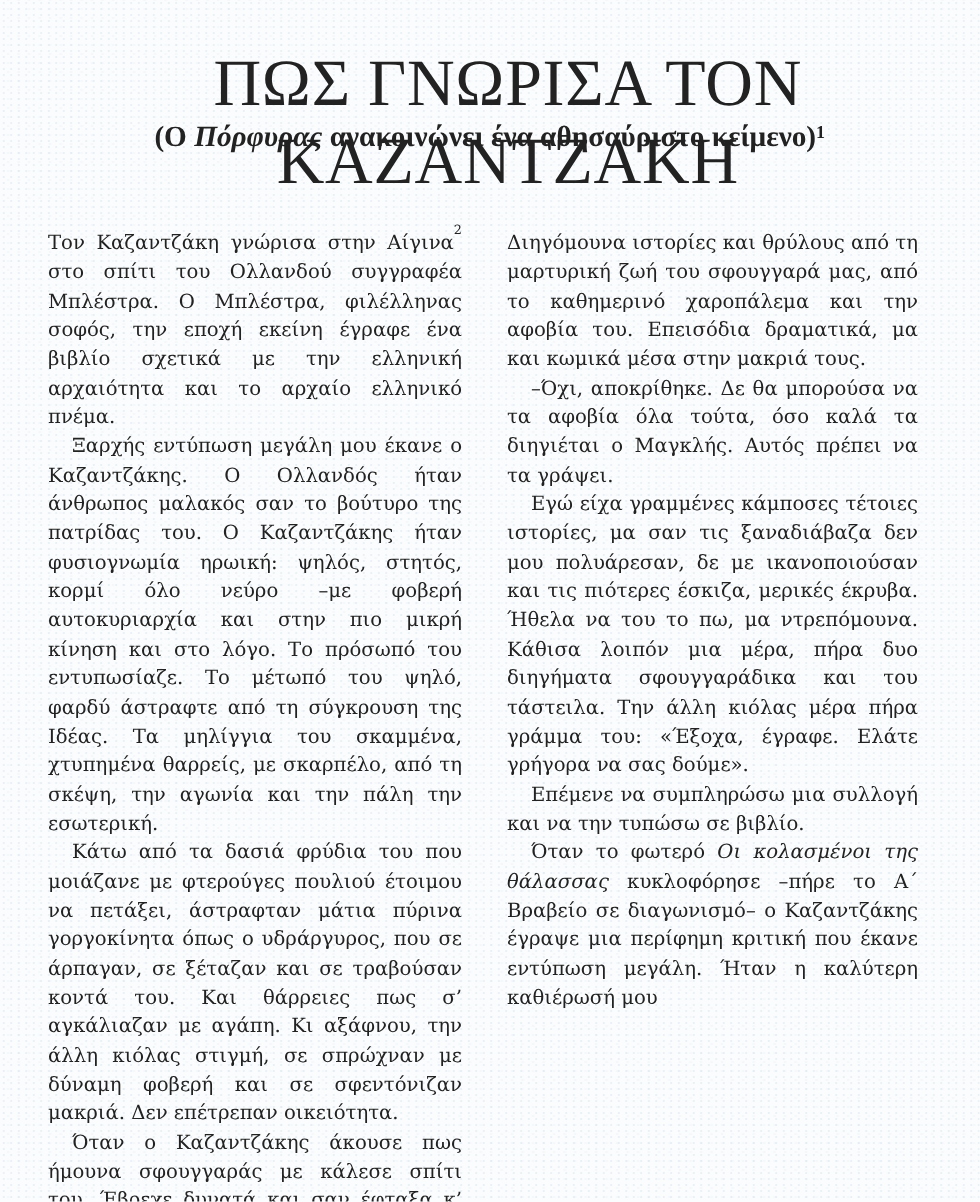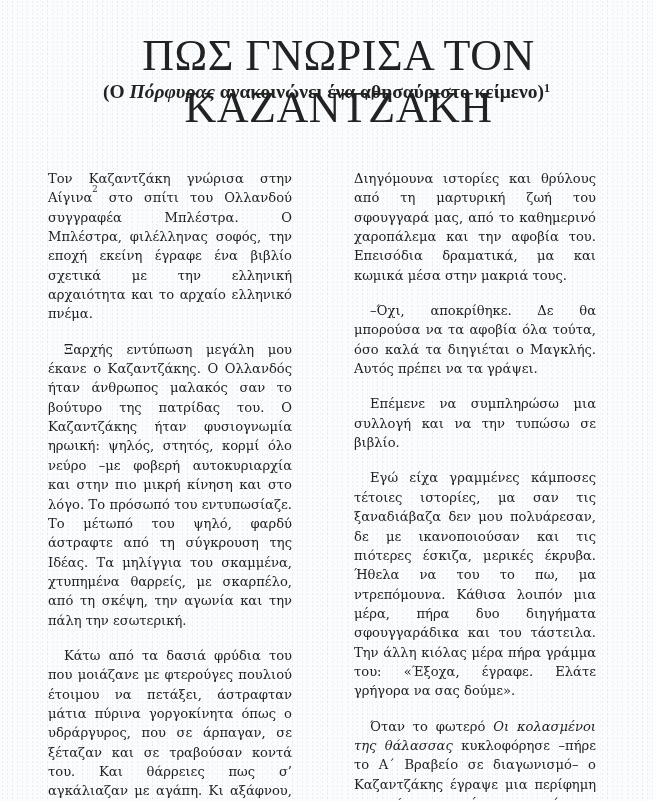--- a/index.html
+++ b/index.html
@@ -55,21 +55,21 @@
       font-family: "DejaVu Serif", serif;
       font-size: 13.1px;
       line-height: 19.35px;
       color: #222;
       text-align: justify;
       hyphens: manual;
     }
     .col-left { left: 32px; width: 276px; }
     .col-right { left: 338px; width: 274px; }
     .column p {
-      margin: 16px;
+      margin: 0;
       text-indent: 16px;
     }
     .column p.first { text-indent: 0; }
     .column p.cont { text-indent: 0; }
     .column sup { font-size: 8.5px; line-height: 0; vertical-align: top; position: relative; top: 1px; }
     .column i { font-style: italic; }
   </style>
 </head>
 <body>
 
@@ -81,17 +81,17 @@
   <p class="first"><span>Τον Καζαντζάκη γνώρισα στην Αίγινα</span><sup>2</sup><span> στο σπίτι του Ολλανδού συγγραφέα Μπλέστρα. Ο Μπλέστρα, φιλέλληνας σοφός, την εποχή εκείνη έγραφε ένα βιβλίο σχετικά με την ελληνική αρχαιότητα και το αρχαίο ελληνικό πνέμα.</span></p>
   <p>Ξαρχής εντύπωση μεγάλη μου έκανε ο Καζαντζάκης. Ο Ολλανδός ήταν άνθρωπος μαλακός σαν το βούτυρο της πατρίδας του. Ο Καζαντζάκης ήταν φυσιογνωμία ηρωική: ψηλός, στητός, κορμί όλο νεύρο –με φοβερή αυτοκυριαρχία και στην πιο μικρή κίνηση και στο λόγο. Το πρόσωπό του εντυπωσίαζε. Το μέτωπό του ψηλό, φαρδύ άστραφτε από τη σύγκρουση της Ιδέας. Τα μηλίγγια του σκαμμένα, χτυπημένα θαρρείς, με σκαρπέλο, από τη σκέψη, την αγωνία και την πάλη την εσωτερική.</p>
   <p>Κάτω από τα δασιά φρύδια του που μοιάζανε με φτερούγες πουλιού έτοιμου να πετάξει, άστραφταν μάτια πύρινα γοργοκίνητα όπως ο υδράργυρος, που σε άρπαγαν, σε ξέταζαν και σε τραβούσαν κοντά του. Και θάρρειες πως σ’ αγκάλιαζαν με αγάπη. Κι αξάφνου, την άλλη κιόλας στιγμή, σε σπρώχναν με δύναμη φοβερή και σε σφεντόνιζαν μακριά. Δεν επέτρεπαν οικειότητα.</p>
   <p>Όταν ο Καζαντζάκης άκουσε πως ήμουνα σφουγγαράς με κάλεσε σπίτι του. Έβρεχε δυνατά και σαν έφταξα κ’ είδα πόσο λασπωμένος είμουνα, δίστασα. Μα σαν μπήκα στο γραφείο το γιομάτο βιβλία κι αντίκρισα το φωτερό μάτι του, το χαμόγελό του το εγκάρδιο, ένιωσα αμέσως παράξενη ζεστασιά και φιλία, που κράτησε ίσαμε το θάνατό του.</p>
 
 </div>
 
 <div class="column col-right">
   <p class="cont">Διηγόμουνα ιστορίες και θρύλους από τη μαρτυρική ζωή του σφουγγαρά μας, από το καθημερινό χαροπάλεμα και την αφοβία του. Επεισόδια δραματικά, μα και κωμικά μέσα στην μακριά τους.</p>
   <p>–Όχι, αποκρίθηκε. Δε θα μπορούσα να τα αφοβία όλα τούτα, όσο καλά τα διηγιέται ο Μαγκλής. Αυτός πρέπει να τα γράψει.</p>
+  <p>Εγώ είχα γραμμένες κάμποσες τέτοιες ιστορίες, μα σαν τις ξαναδιάβαζα δεν μου πολυάρεσαν, δε με ικανοποιούσαν και τις πιότερες έσκιζα, μερικές έκρυβα. Ήθελα να του το πω, μα ντρεπόμουνα. Κάθισα λοιπόν μια μέρα, πήρα δυο διηγήματα σφουγγαράδικα και του τάστειλα. Την άλλη κιόλας μέρα πήρα γράμμα του: «Έξοχα, έγραφε. Ελάτε γρήγορα να σας δούμε».</p>
   <p>Επέμενε να συμπληρώσω μια συλλογή και να την τυπώσω σε βιβλίο.</p>
-  <p>Εγώ είχα γραμμένες κάμποσες τέτοιες ιστορίες, μα σαν τις ξαναδιάβαζα δεν μου πολυάρεσαν, δε με ικανοποιούσαν και τις πιότερες έσκιζα, μερικές έκρυβα. Ήθελα να του το πω, μα ντρεπόμουνα. Κάθισα λοιπόν μια μέρα, πήρα δυο διηγήματα σφουγγαράδικα και του τάστειλα. Την άλλη κιόλας μέρα πήρα γράμμα του: «Έξοχα, έγραφε. Ελάτε γρήγορα να σας δούμε».</p>
   <p><span>Όταν το φωτερό </span><i>Οι κολασμένοι της θάλασσας</i><span> κυκλοφόρησε –πήρε το Α΄ Βραβείο σε διαγωνισμό– ο Καζαντζάκης έγραψε μια περίφημη κριτική που έκανε εντύπωση μεγάλη. Ήταν η καλύτερη καθιέρωσή μου</span></p>
 
 </div>
 
 </body></html>

